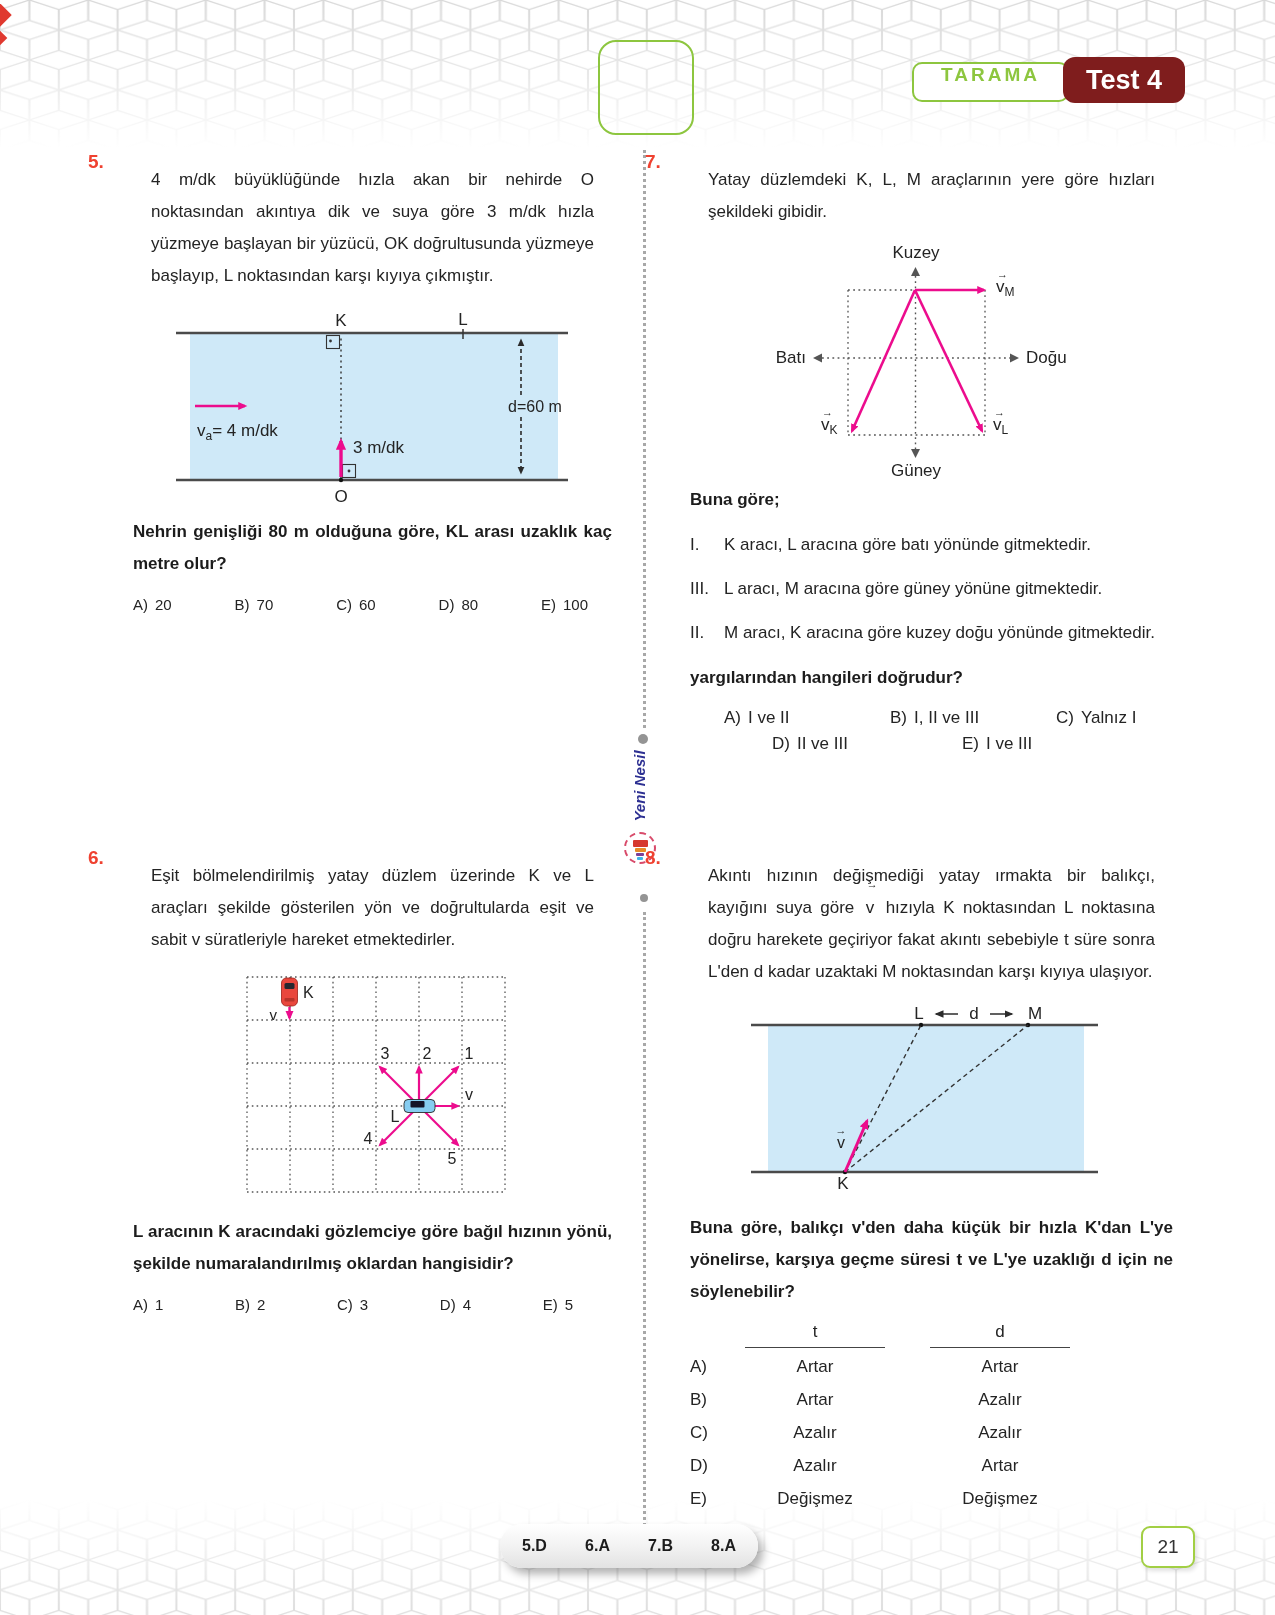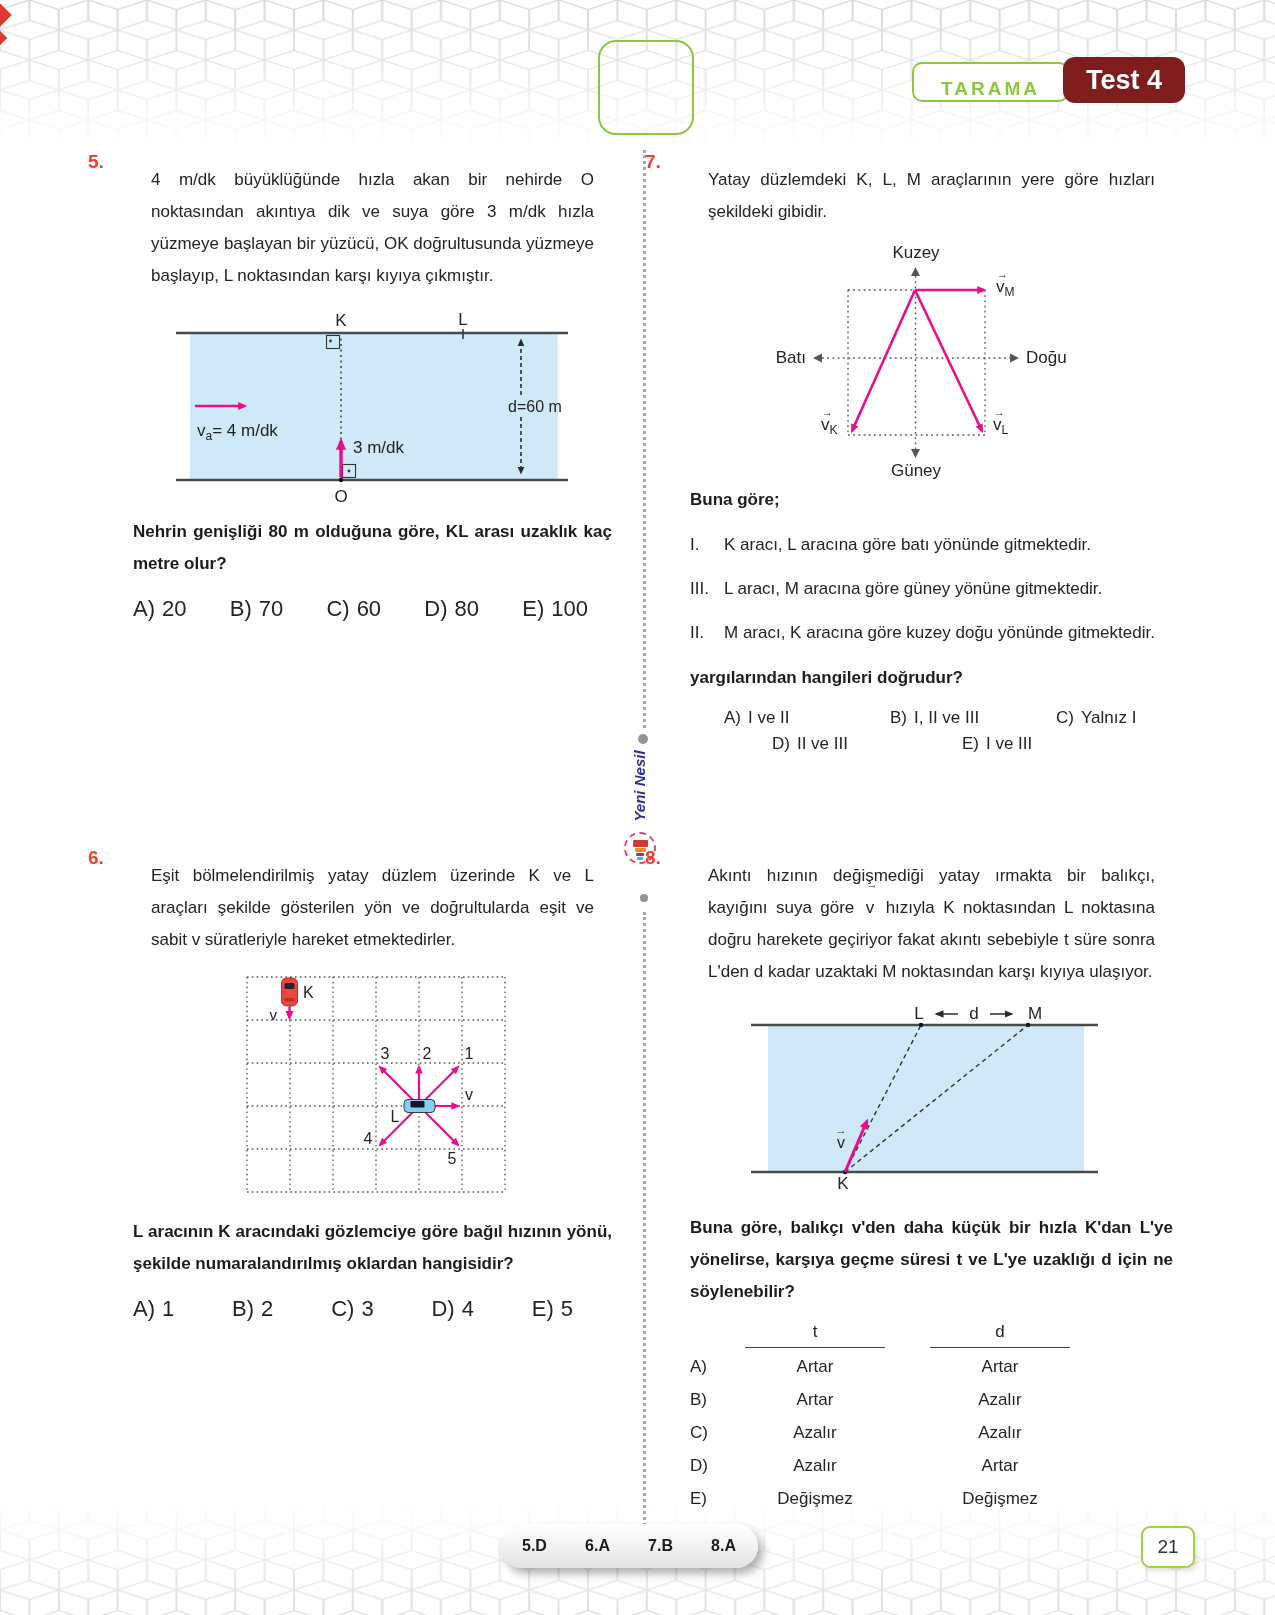--- a/index.html
+++ b/index.html
@@ -4,21 +4,21 @@
 <style>
   html,body{margin:0;padding:0;background:#fff;}
   .page{position:relative;width:1275px;height:1615px;background:#ffffff;overflow:hidden;
         font-family:"Liberation Sans",sans-serif;color:#242424;}
   .hex{position:absolute;left:0;}
   .hex-top{top:0;}
   .hex-bottom{top:1500px;}
 
   
   .tarama-badge{position:absolute;left:912px;top:62px;width:153px;height:36px;background:#fff;
-      border:2px solid #8dc63f;border-radius:10px;display:flex;align-items:flex-end;justify-content:center;
+      border:2px solid #8dc63f;border-radius:10px;display:flex;align-items:flex-start;justify-content:center;
       font-size:19px;font-weight:bold;letter-spacing:3px;color:#8dc63f;z-index:4;}
   .test-badge{position:absolute;left:1063px;top:57px;width:122px;height:46px;background:#7f1d1d;
       border-radius:12px;display:flex;align-items:center;justify-content:center;
       font-size:27px;font-weight:bold;color:#fff;z-index:5;}
   .green-box{position:absolute;left:598px;top:40px;width:92px;height:91px;border:2.5px solid #8dc63f;
       border-radius:18px;z-index:3;}
 
   .edge-mark{position:absolute;background:#e0392f;transform:rotate(45deg);z-index:6;}
 
   
@@ -41,21 +41,21 @@
   .q5{left:88px;top:146px;width:524px;}
   .q6{left:88px;top:842px;width:524px;}
   .q7{left:645px;top:146px;width:528px;}
   .q8{left:645px;top:842px;width:528px;}
   .qnum{width:45px;font-size:19px;font-weight:bold;color:#ef4130;line-height:32px;flex:none;}
   .qbody{flex:1;min-width:0;}
   .qtext{margin:18px;font-size:17px;line-height:32px;text-align:justify;}
   .qbold{margin:0;font-size:17px;font-weight:bold;line-height:32px;text-align:justify;color:#1c1c1c;}
   .mt6{margin-top:6px;} .mt14{} .mt18{margin-top:18px;}
 
-  .opts{display:flex;justify-content:space-between;font-size:22px;margin-top:16px;}
+  .opts{display:flex;justify-content:space-between;font-size:15px;margin-top:16px;}
   .opt{white-space:nowrap;}
   .opt .l{margin-right:7px;}
   .w455{width:455px;} .w440{width:440px;}
 
   .stmt{display:flex;font-size:17px;line-height:30px;margin-bottom:14px;}
   .stmt .roman{width:34px;flex:none;}
   .stmts{margin-top:14px;}
 
   .opts7{display:flex;font-size:17px;margin-top:14px;margin-left:34px;}
   .o7a{width:166px;} .o7b{width:166px;}

